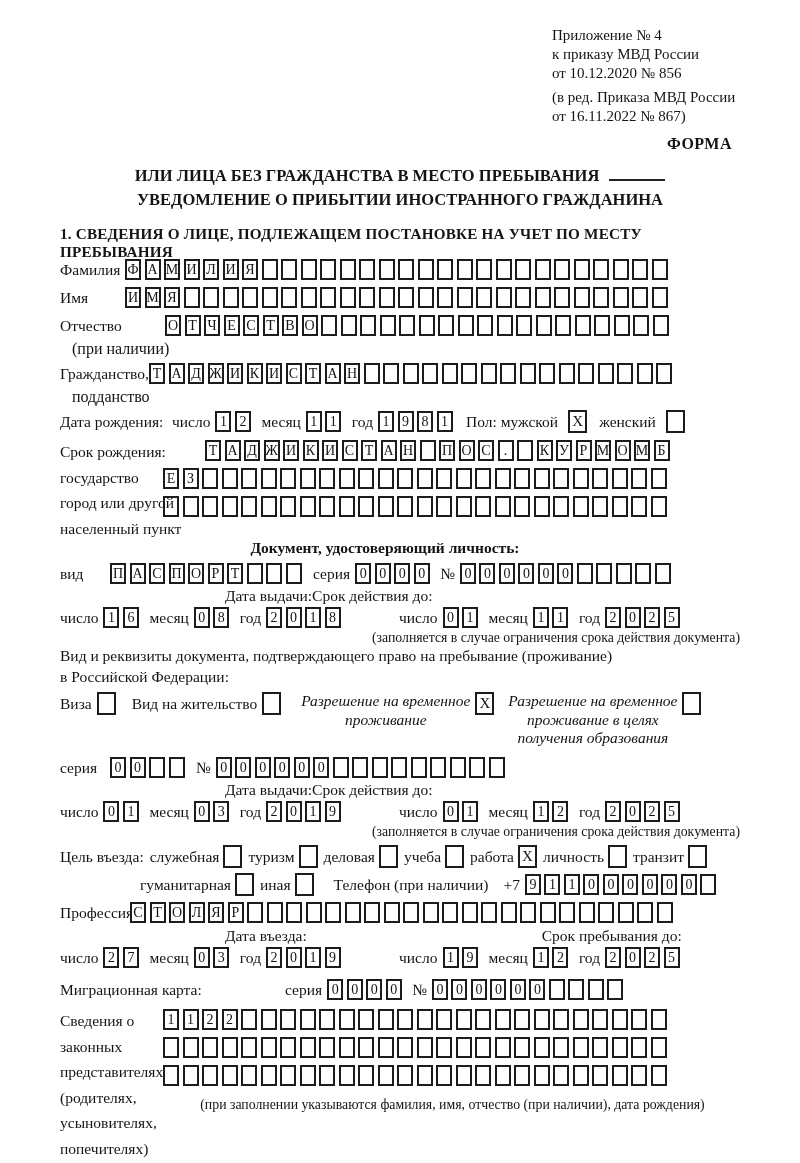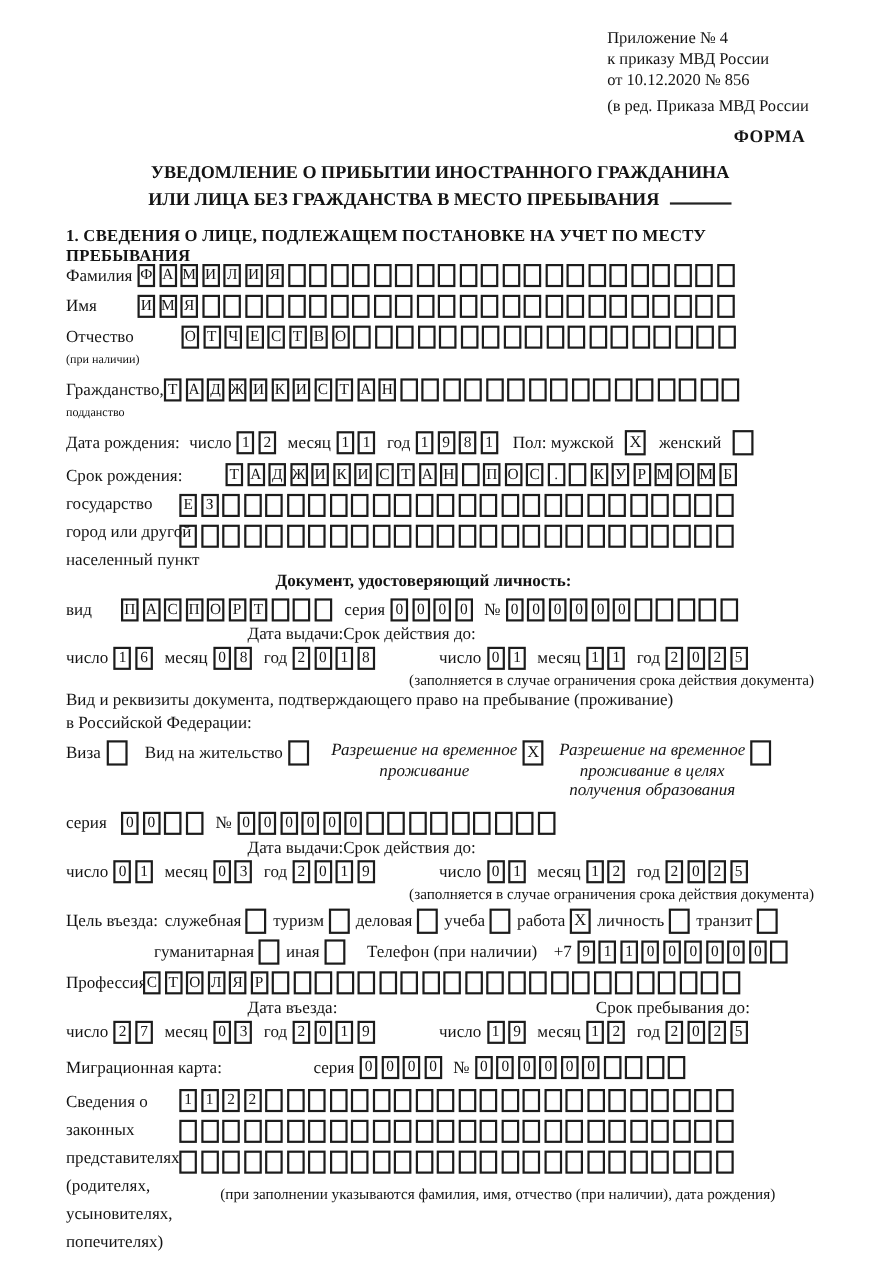--- a/index.html
+++ b/index.html
@@ -35,21 +35,21 @@
   .appendix { margin-left:492px; font-size:15px; line-height:19px; }
   .edition  { margin-left:492px; font-size:15px; line-height:19px; margin-top:5px; }
   .forma { text-align:right; font-weight:bold; font-size:16px; margin-top:9px; padding-right:8px; letter-spacing:.5px; height:20px; }
 
   .title { text-align:center; font-weight:bold; font-size:16.5px; line-height:24px; margin-top:9px; }
   .blank-line { display:inline-block; width:56px; height:13px; border-bottom:2px solid #222; margin-left:10px; }
 
   .sec-heading { font-weight:bold; font-size:15.2px; margin-top:13px; height:19px; letter-spacing:.2px; }
 
   .fields { margin-top:12px; }
-  .sub { height:20px; font-size:11px; }
+  .sub { height:20px; font-size:16px;margin-left:12px; }
 
   
   .sideblock { position:relative; }
   .side-labels { position:absolute; left:0; top:2px; line-height:25.5px; white-space:nowrap; }
   .bp { min-height:102px; margin-top:2px; }
   .bp .r1 { margin-left:145px; }
   .bp .r2, .bp .r3 { margin-left:103px; }
   .gd { min-height:150px; margin-top:3px; }
   .gd .gr { margin-left:103px; }
 
@@ -78,26 +78,27 @@
 
 <div class="page">
 
   <div class="appendix">
     <div>Приложение № 4</div>
     <div>к приказу МВД России</div>
     <div>от 10.12.2020 № 856</div>
   </div>
   <div class="edition">
     <div>(в ред. Приказа МВД России</div>
+    <div>от 16.11.2022 № 867)</div>
   </div>
   <div class="forma">ФОРМА</div>
 
   <div class="title">
+    <div><span>ИЛИ ЛИЦА БЕЗ ГРАЖДАНСТВА В МЕСТО ПРЕБЫВАНИЯ</span><span class="blank-line"></span></div>
     <div>УВЕДОМЛЕНИЕ О ПРИБЫТИИ ИНОСТРАННОГО ГРАЖДАНИНА</div>
-    <div><span>ИЛИ ЛИЦА БЕЗ ГРАЖДАНСТВА В МЕСТО ПРЕБЫВАНИЯ</span><span class="blank-line"></span></div>
   </div>
 
   <div class="sec-heading">1. СВЕДЕНИЯ О ЛИЦЕ, ПОДЛЕЖАЩЕМ ПОСТАНОВКЕ НА УЧЕТ ПО МЕСТУ ПРЕБЫВАНИЯ</div>
 
   <div class="fields">
 
     <div class="frow">
       <span class="lbl w65">Фамилия</span>
       <span class="cells">
           <span class="cell">Ф</span>

